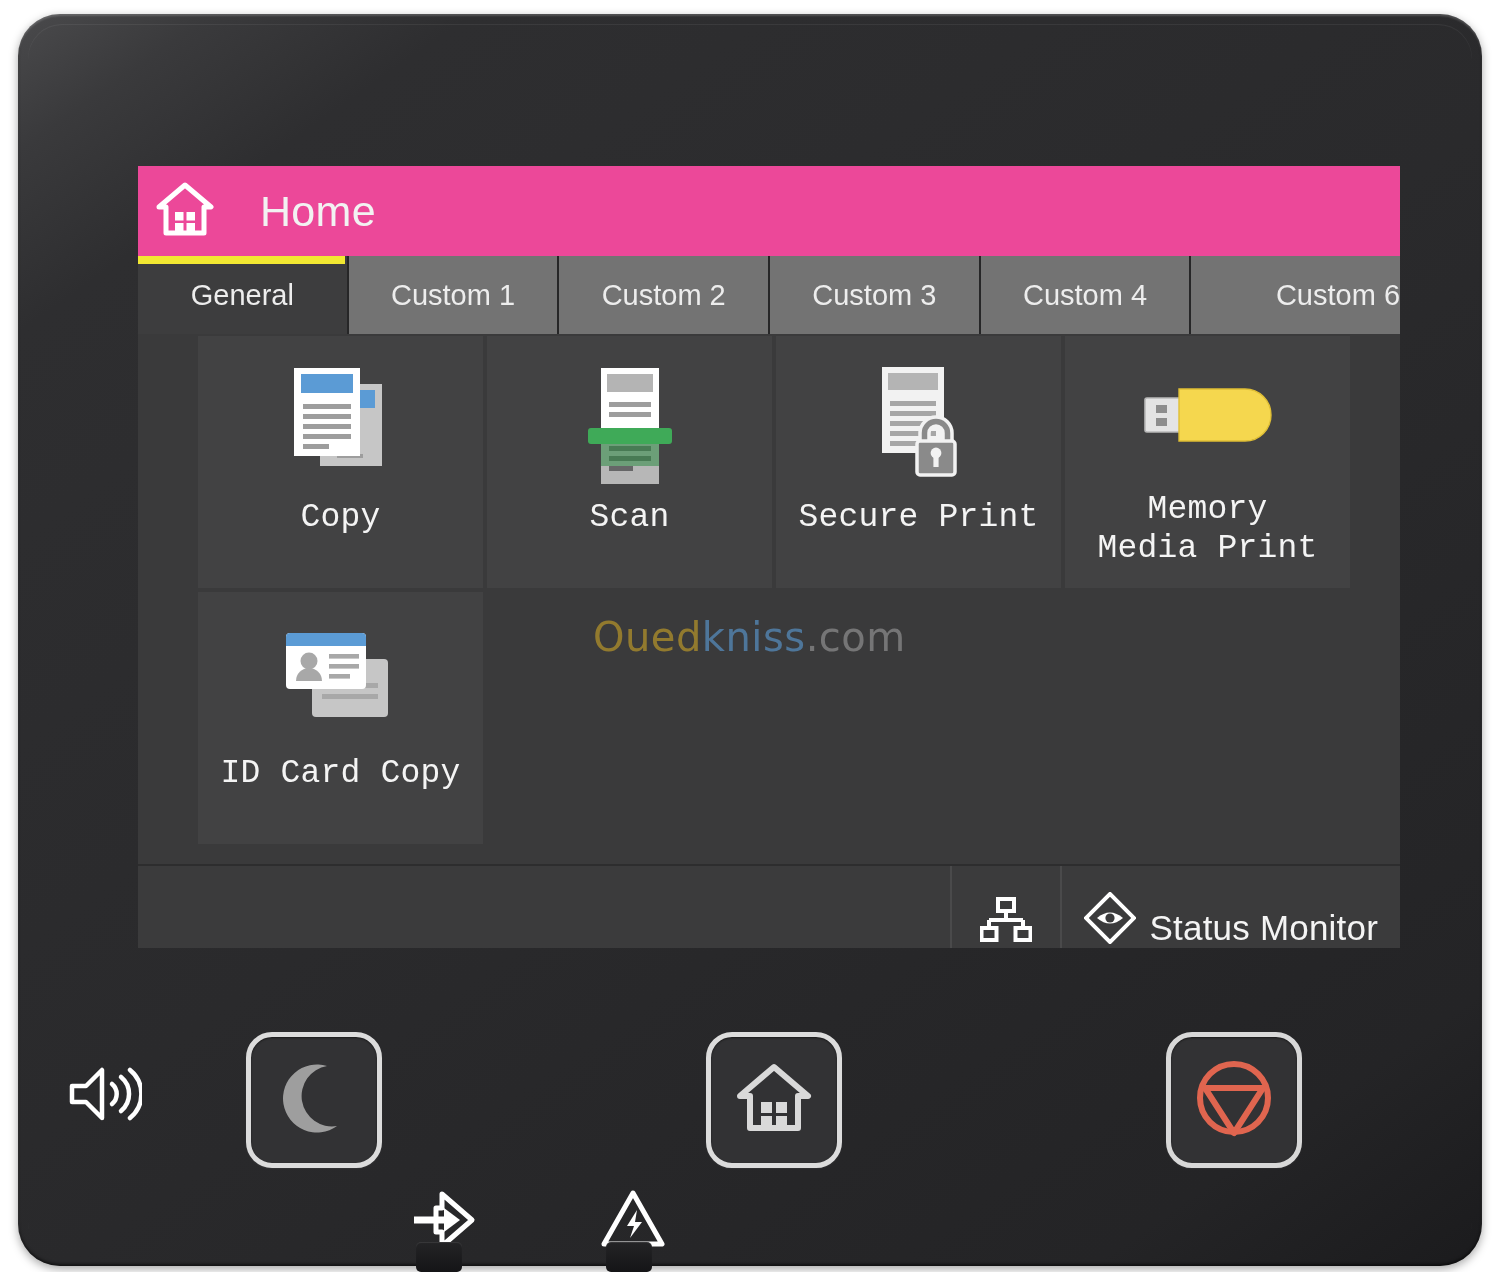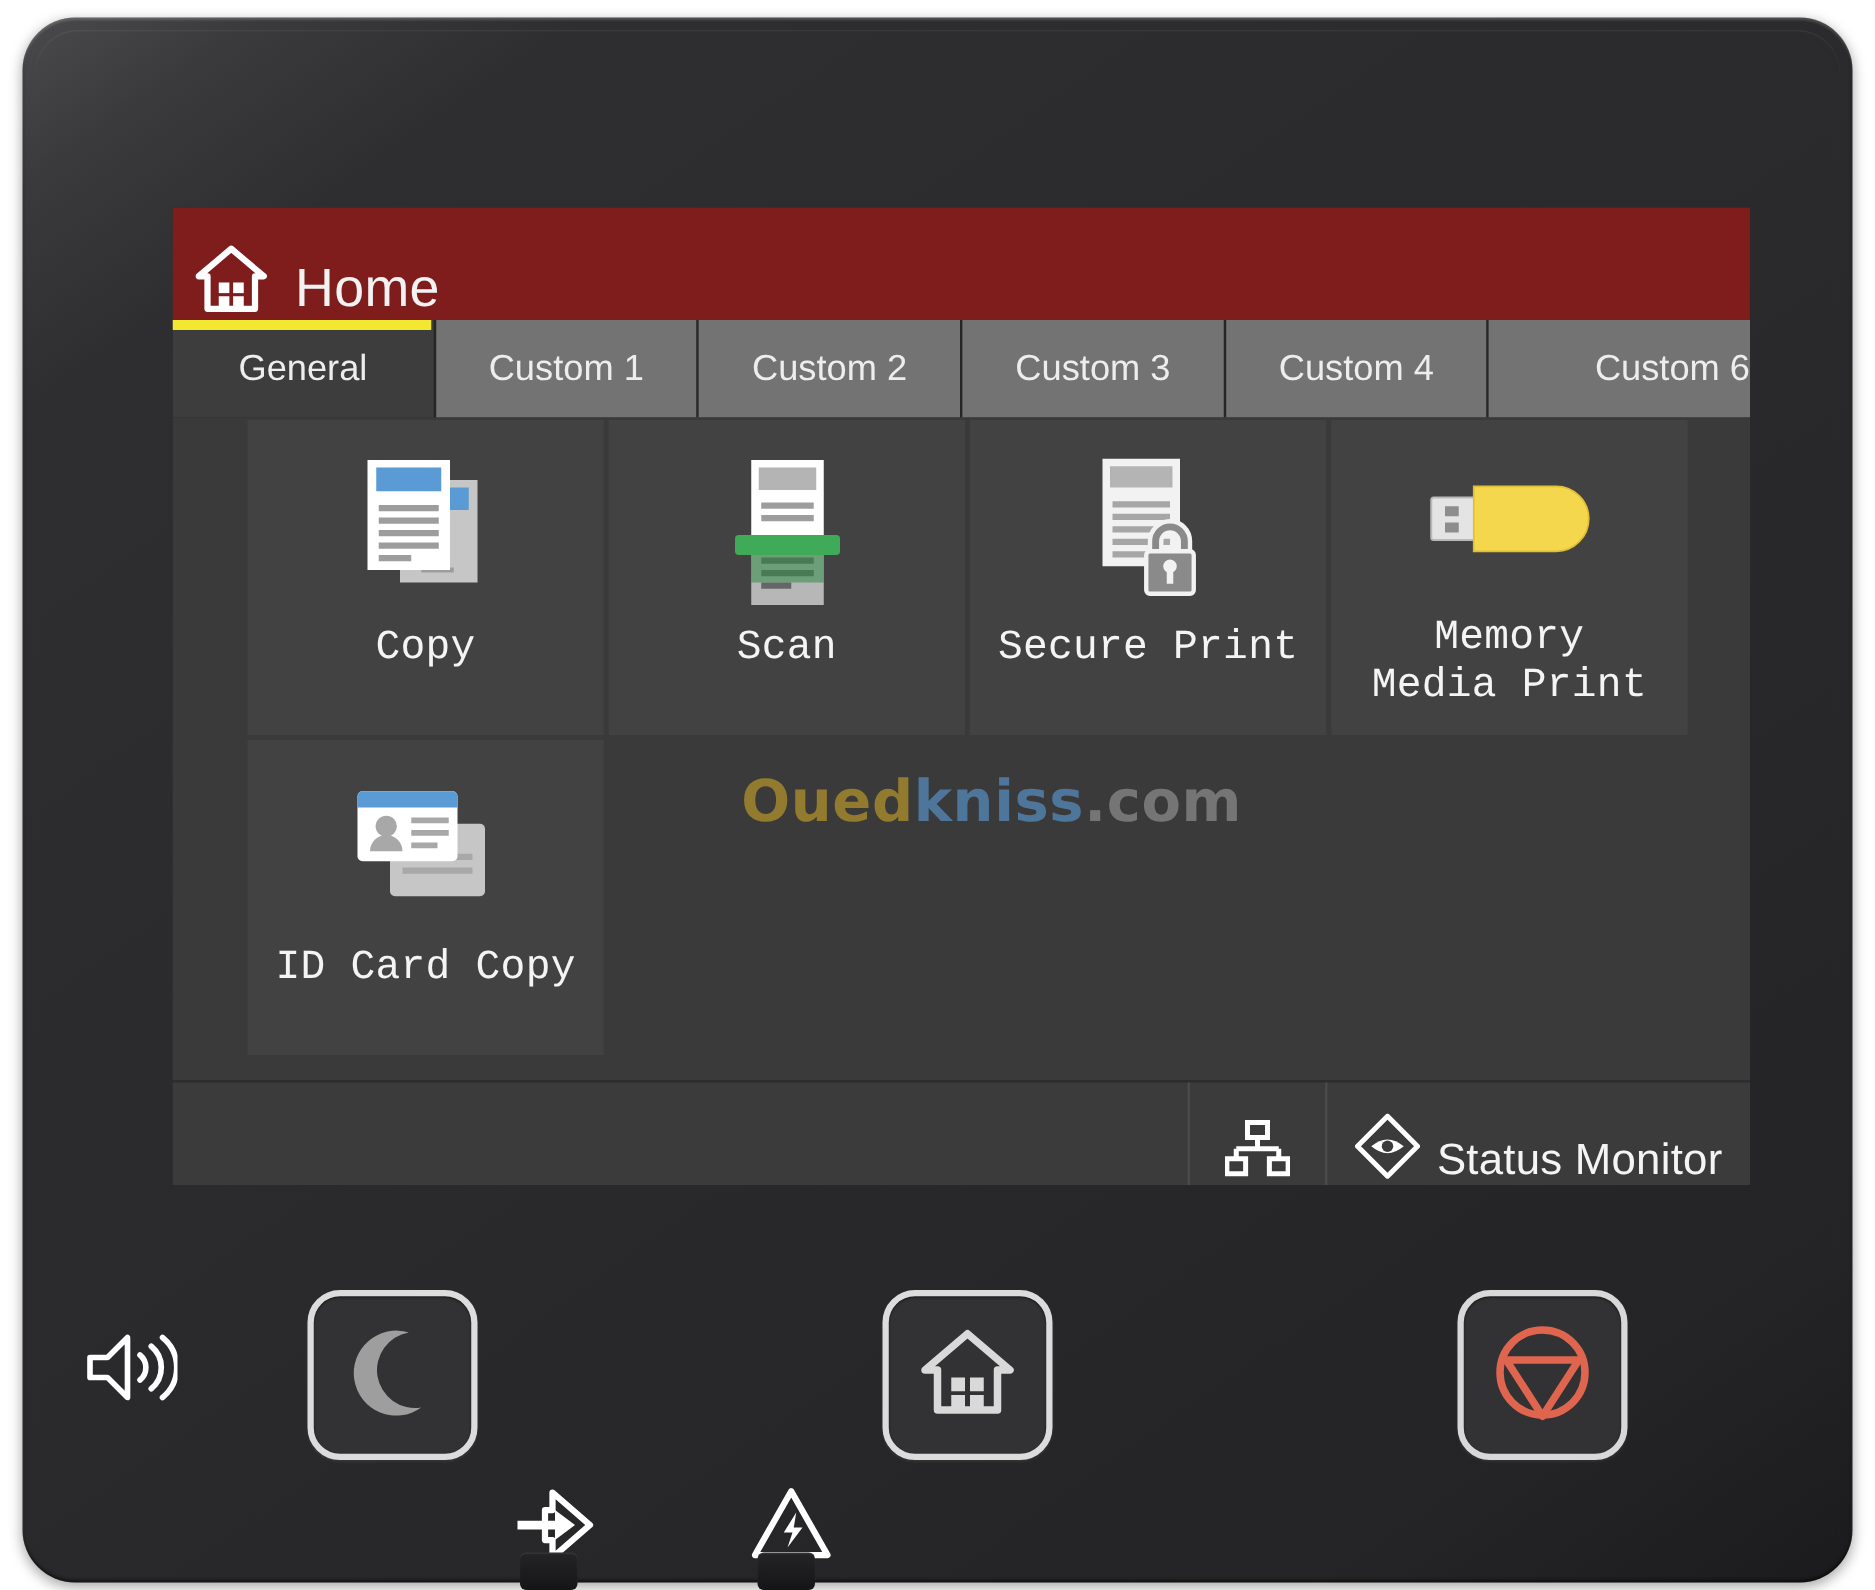--- a/index.html
+++ b/index.html
@@ -36,23 +36,23 @@
 
   
   #screen{
     position:absolute;left:120px;top:152px;width:1262px;height:782px;
     background:#2d2d2e;
     overflow:hidden;
   }
 
   
   #hdr{
-    height:90px;display:flex;align-items:flex-end;
-    background:#7f1d1d;
-    padding-left:18px;box-sizing:border-box;
+    height:90px;display:flex;align-items:center;
+    background:#ec4899;
+    padding-left:18px;box-sizing:border-box;gap:24px;
   }
   #hdr .home-g{margin-right:22px;display:block;}
   #hdr .title{
     color:#f2f2f2;font-size:43px;font-weight:400;letter-spacing:.3px;
   }
 
   
   #tabs{display:flex;height:78px;background:#2b2b2c;}
   .tab{
     flex:1 1 0;position:relative;
@@ -109,21 +109,21 @@
     padding:0 22px;
   }
   #statusbar .seg.lan{padding:0 28px;}
   #statusbar .sm-label{
     color:#f4f4f4;font-size:35px;margin-left:14px;letter-spacing:.2px;
   }
 
   
   #watermark{
     position:absolute;left:455px;top:280px;
-    font-size:46px;font-weight:700;letter-spacing:.5px;
+    font-size:40px;font-weight:400;letter-spacing:.5px;
     opacity:.62;pointer-events:none;white-space:nowrap;
     font-family:"DejaVu Sans",sans-serif;
   }
   #watermark .w1{color:#c9a227;}
   #watermark .w2{color:#5b9bd5;}
   #watermark .w3{color:#9a9a9a;}
 
   
   .hwbtn{
     position:absolute;width:126px;height:126px;border-radius:26px;

